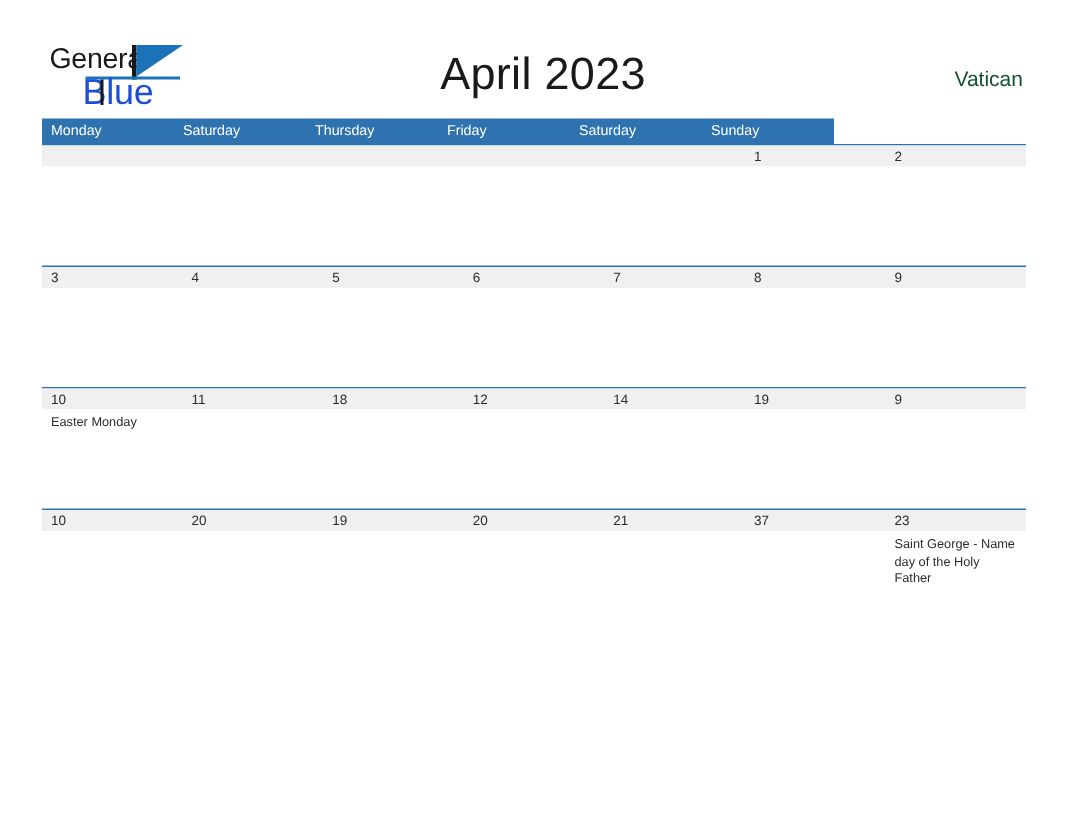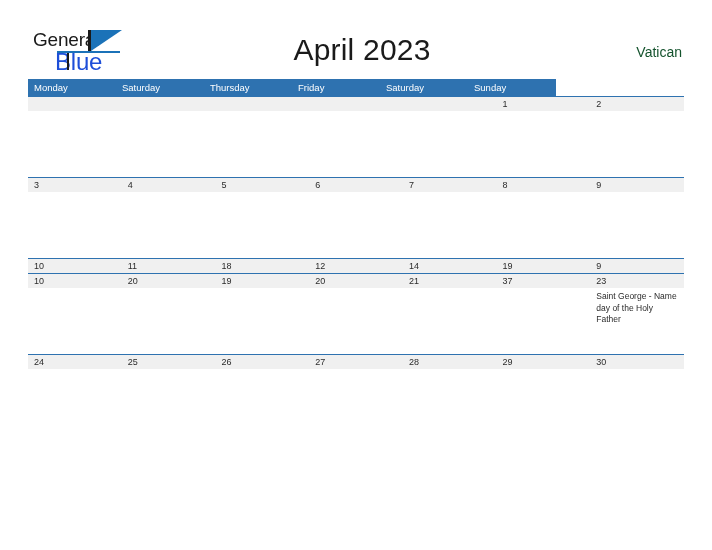--- a/index.html
+++ b/index.html
@@ -249,20 +249,31 @@
     <div class="week">
       <div class="week-dates">
         <div class="daycell-num">10</div>
         <div class="daycell-num">11</div>
         <div class="daycell-num">18</div>
         <div class="daycell-num">12</div>
         <div class="daycell-num">14</div>
         <div class="daycell-num">19</div>
         <div class="daycell-num">9</div>
       </div>
+      <div class="week-events">
+        <div class="daycell-events">
+            <div class="event">Easter Monday</div>
+          </div>
+        <div class="daycell-events"></div>
+        <div class="daycell-events"></div>
+        <div class="daycell-events"></div>
+        <div class="daycell-events"></div>
+        <div class="daycell-events"></div>
+        <div class="daycell-events"></div>
+      </div>
     </div>
 
     <div class="week">
       <div class="week-dates">
         <div class="daycell-num">10</div>
         <div class="daycell-num">20</div>
         <div class="daycell-num">19</div>
         <div class="daycell-num">20</div>
         <div class="daycell-num">21</div>
         <div class="daycell-num">37</div>
@@ -274,35 +285,15 @@
         <div class="daycell-events"></div>
         <div class="daycell-events"></div>
         <div class="daycell-events"></div>
         <div class="daycell-events"></div>
         <div class="daycell-events">
             <div class="event">Saint George - Name day of the Holy Father</div>
           </div>
       </div>
     </div>
 
-    <div class="week">
-      <div class="week-dates">
-        <div class="daycell-num">24</div>
-        <div class="daycell-num">25</div>
-        <div class="daycell-num">26</div>
-        <div class="daycell-num">27</div>
-        <div class="daycell-num">28</div>
-        <div class="daycell-num">29</div>
-        <div class="daycell-num">30</div>
-      </div>
-      <div class="week-events">
-        <div class="daycell-events"></div>
-        <div class="daycell-events"></div>
-        <div class="daycell-events"></div>
-        <div class="daycell-events"></div>
-        <div class="daycell-events"></div>
-        <div class="daycell-events"></div>
-        <div class="daycell-events"></div>
-      </div>
-    </div>
 
   </div>
 </div>
 
 </body></html>

